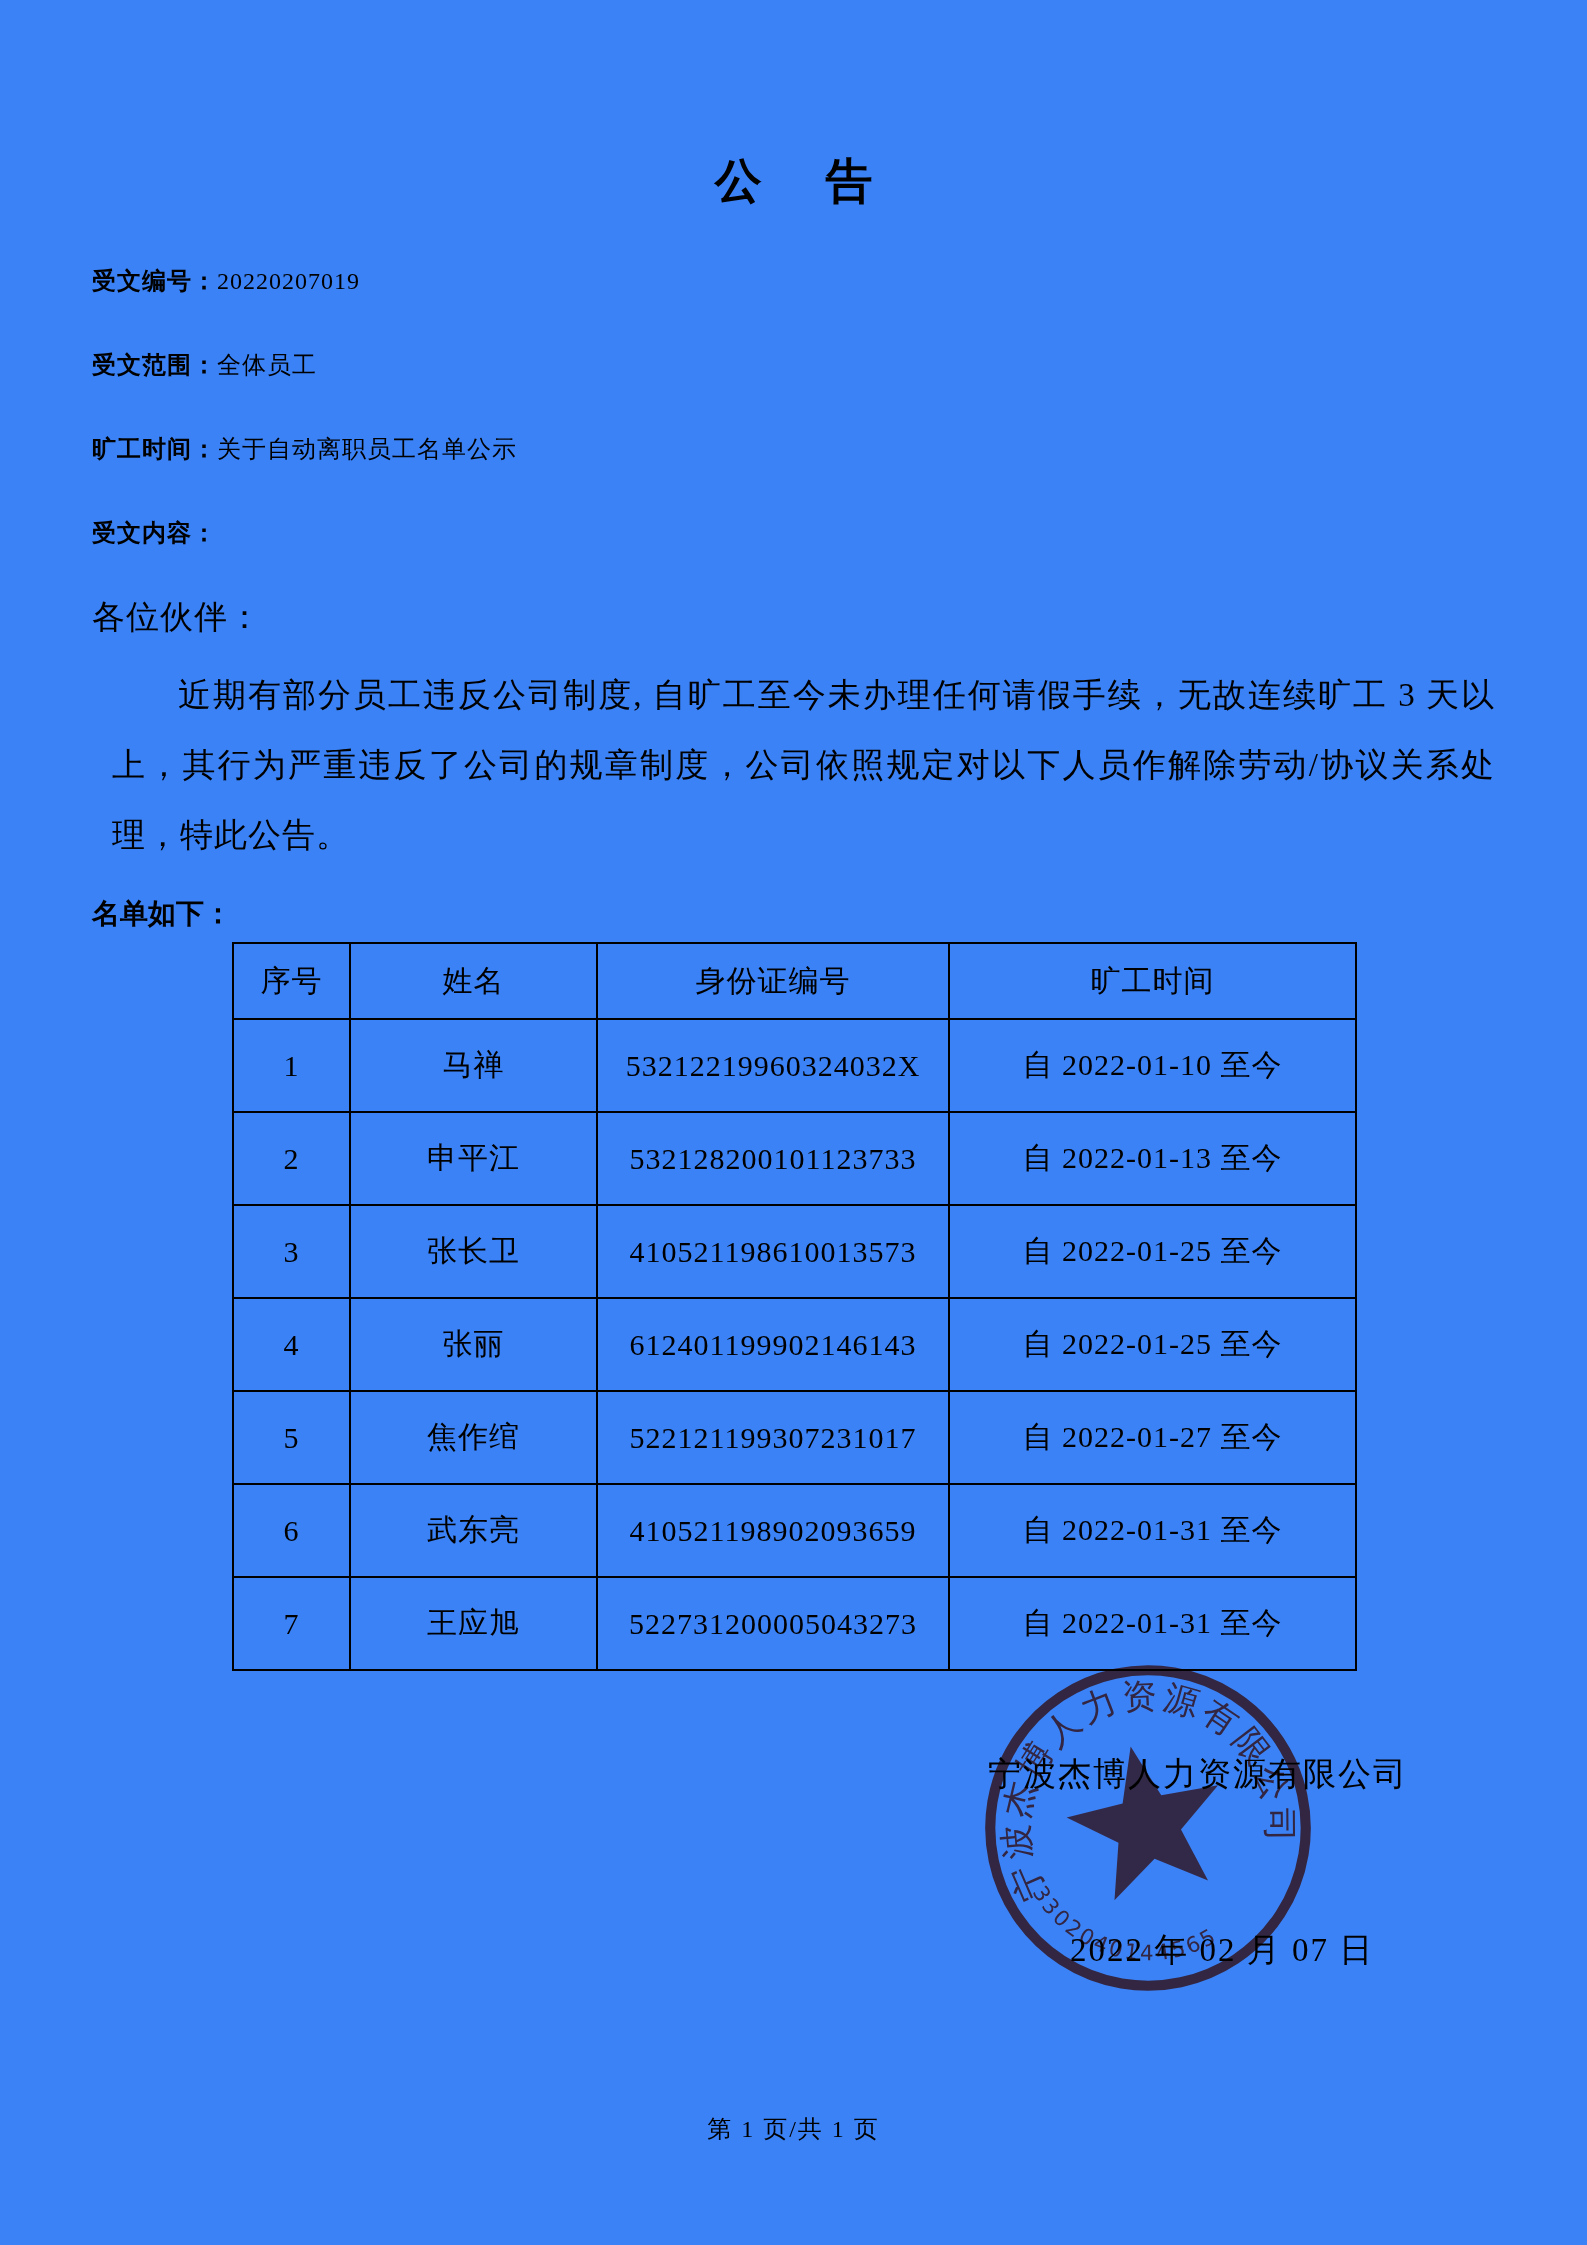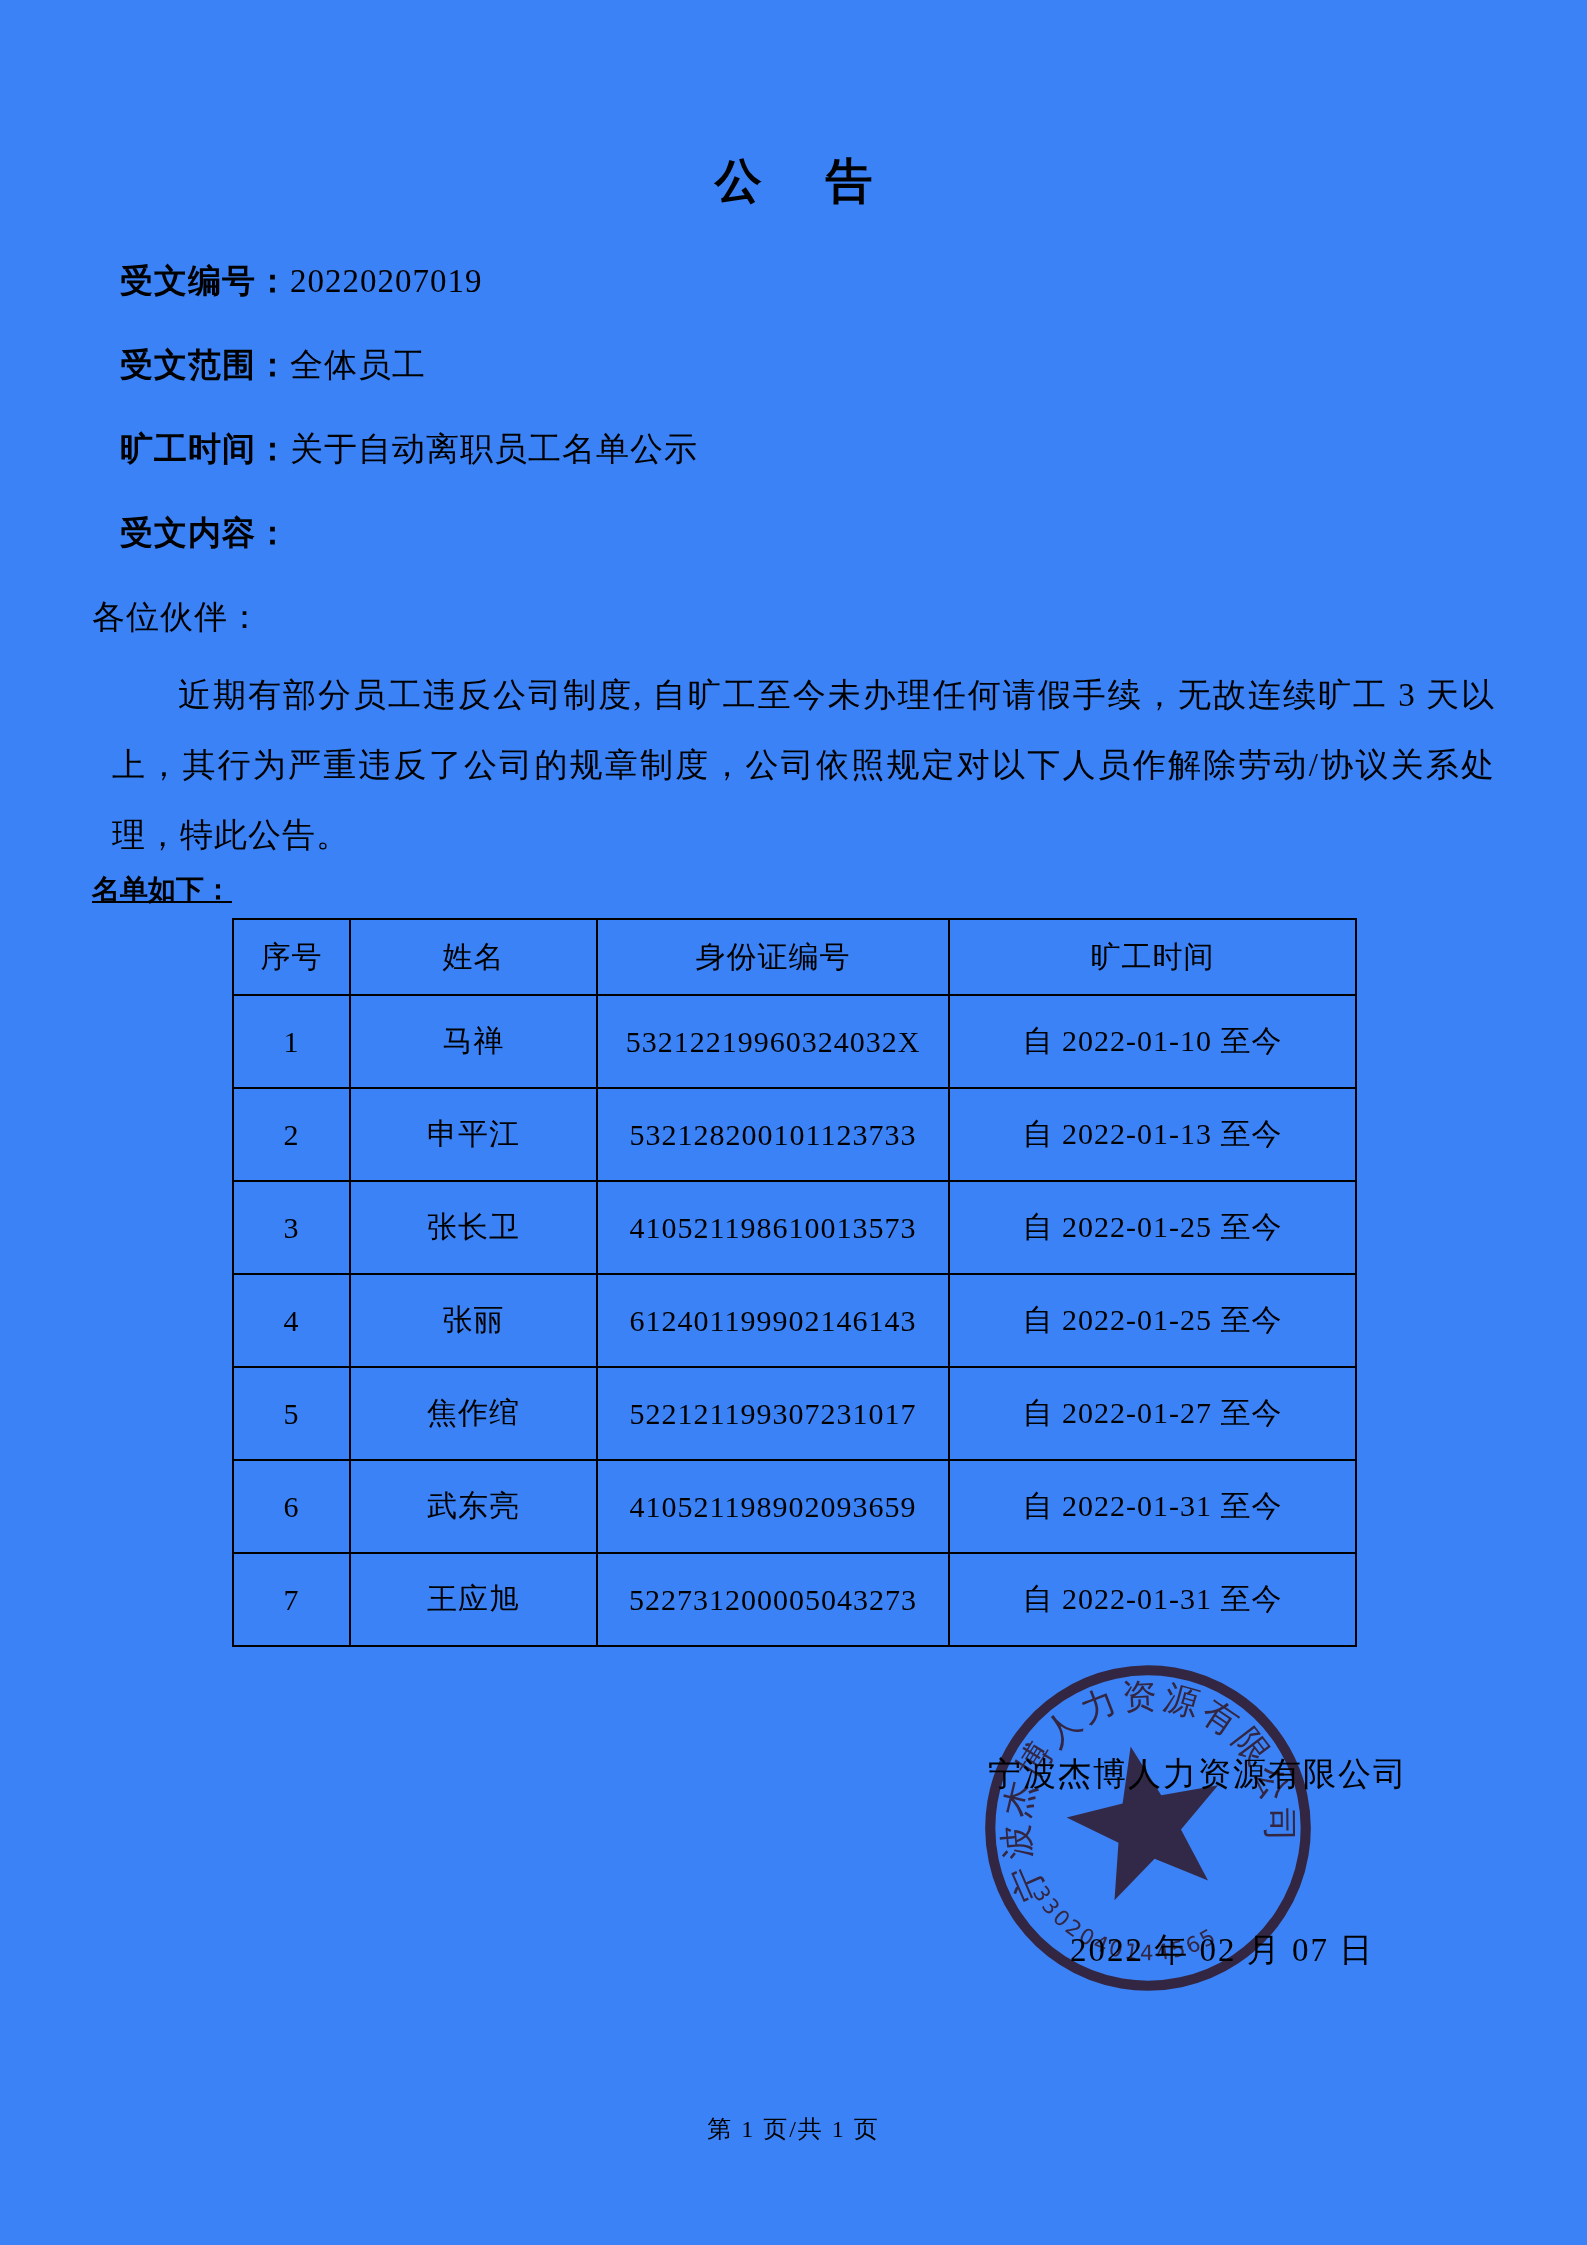--- a/index.html
+++ b/index.html
@@ -21,47 +21,45 @@
   .doc-title {
     text-align: center;
     font-size: 47px;
     font-weight: bold;
     letter-spacing: 26px;
     text-indent: 26px;
     line-height: 70px;
     margin-bottom: 40px;
   }
   .field-line {
-    font-size: 33px;
+    font-size: 24px;
     line-height: 50px;
     margin-bottom: 34px;
     letter-spacing: 1px;
-    margin-left: 28px;
   }
   .field-label { font-weight: bold; }
   .salutation {
     font-size: 33px;
     line-height: 50px;
     margin-bottom: 18px;
     letter-spacing: 1px;
   }
   .body-paragraph {
     font-size: 33px;
     line-height: 70px;
     text-align: justify;
     text-indent: 66px;
     letter-spacing: 1px;
     margin-left: 20px;
   }
   .list-intro {
     font-size: 28px;
     font-weight: bold;
     line-height: 40px;
-    margin-top: 0;
-    text-decoration: underline;
+    margin-top: 24px;
   }
   table.roster {
     border-collapse: collapse;
     table-layout: fixed;
     width: 1123px;
     margin-left: 140px;
     margin-top: 8px;
   }
   table.roster th, table.roster td {
     border: 2px solid #000;

